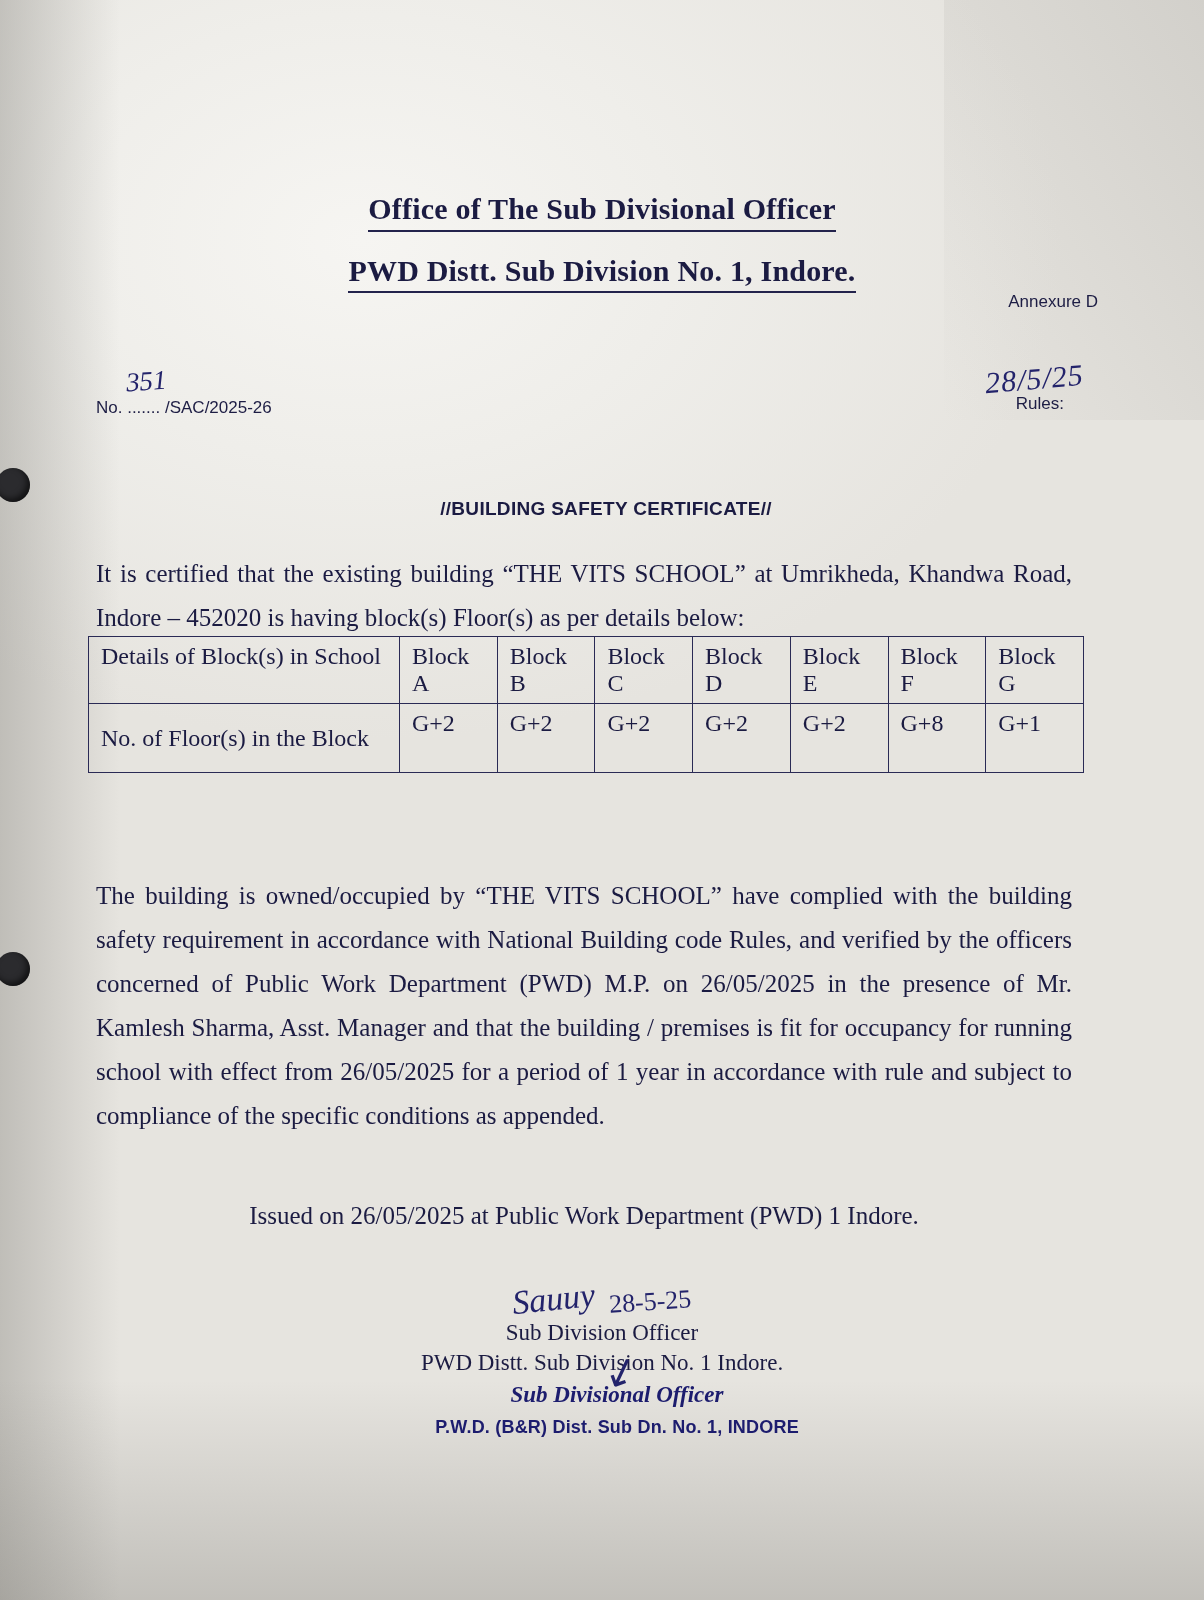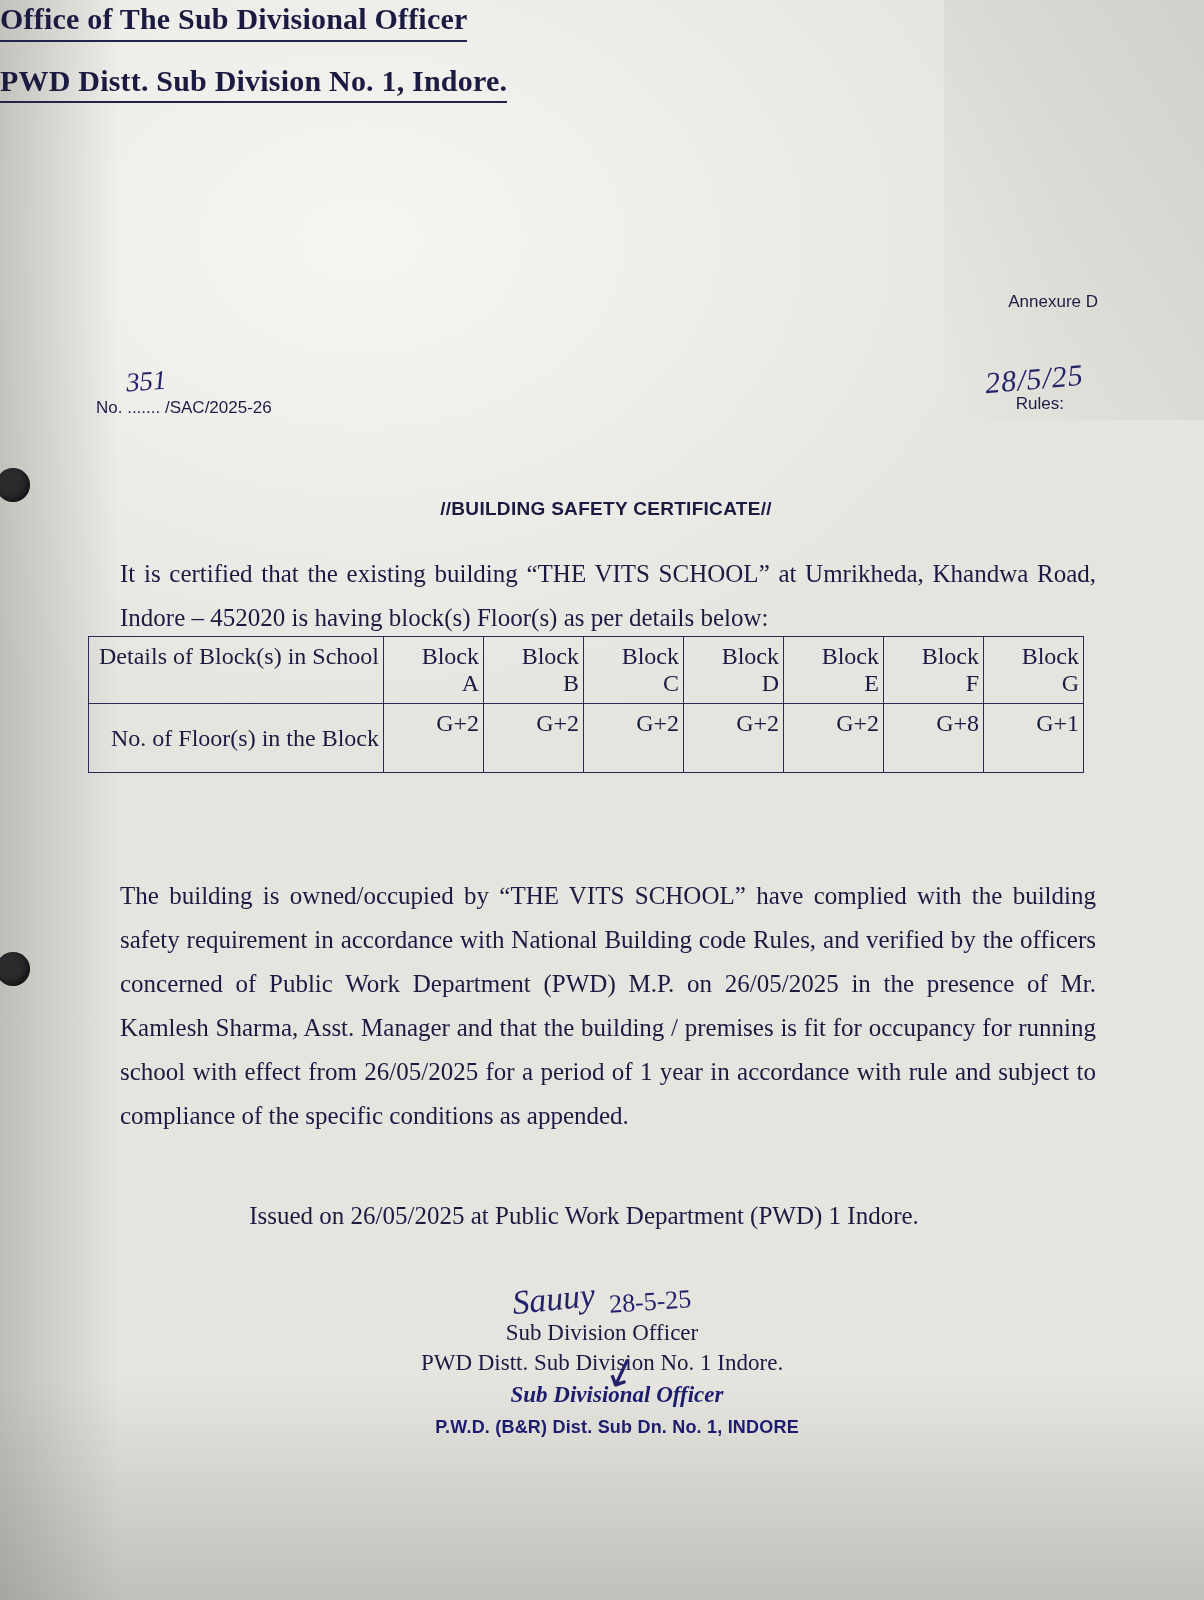--- a/index.html
+++ b/index.html
@@ -52,21 +52,22 @@
   .punch.p2 { left: -4px; top: 952px; }
 
   .content {
     position: absolute;
     left: 0; top: 0;
     width: 1204px;
     height: 1600px;
   }
 
   .title-wrap {
-    text-align: left;
+    text-align: center;
+    padding-top: 190px;
   }
   .title-line {
     font-family: "Liberation Serif", serif;
     font-weight: bold;
     font-size: 30px;
     letter-spacing: 0.2px;
     color: #1b1b42;
     display: inline-block;
     border-bottom: 2px solid #23234c;
     padding-bottom: 2px;
@@ -134,21 +135,20 @@
   }
 
   .para {
     position: absolute;
     left: 96px;
     width: 976px;
     font-size: 25px;
     line-height: 44px;
     text-align: justify;
     color: #1b1b42;
-    margin-left: 24px;
   }
   .para-intro { top: 552px; }
   .para-body { top: 874px; }
   .para-issued {
     position: absolute;
     left: 96px;
     width: 976px;
     top: 1202px;
     font-size: 25px;
     text-align: center;
@@ -158,23 +158,23 @@
   table.blocks {
     position: absolute;
     left: 88px;
     top: 636px;
     width: 996px;
     border-collapse: collapse;
     color: #1b1b42;
   }
   table.blocks td {
     border: 1.5px solid #2a2a55;
-    text-align: right;
+    text-align: left;
     font-size: 24px;
-    padding: 6px 4px;
+    padding: 6px 12px;
     vertical-align: top;
   }
   table.blocks td.label {
     width: 286px;
     font-size: 24px;
   }
   .cell-2line {
     line-height: 56px;
   }
 

